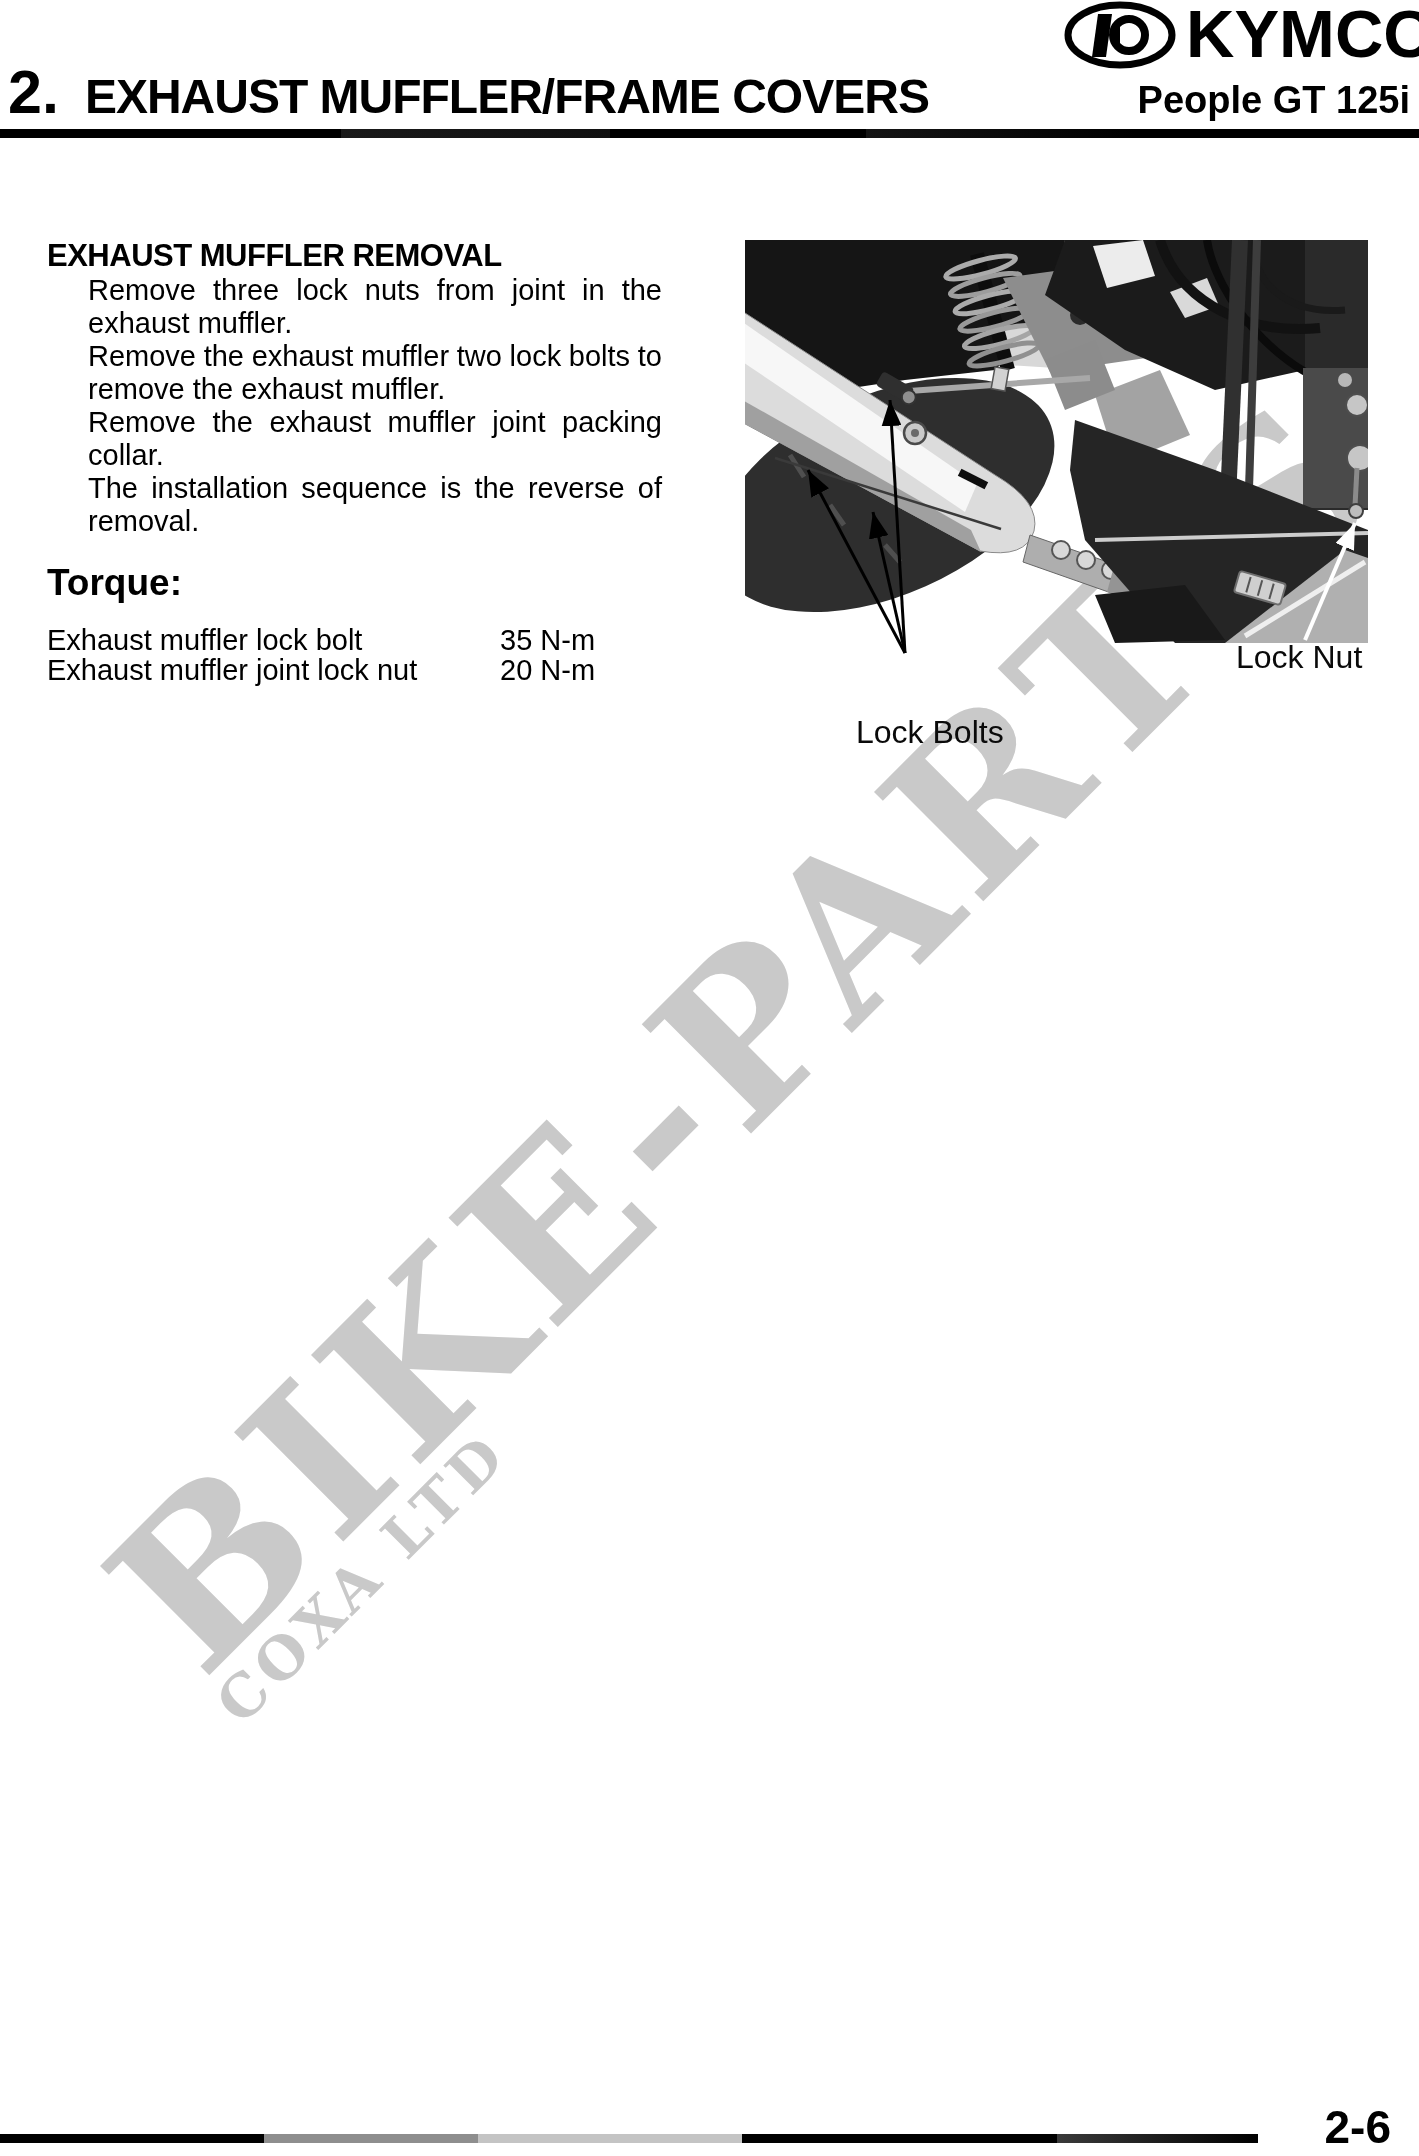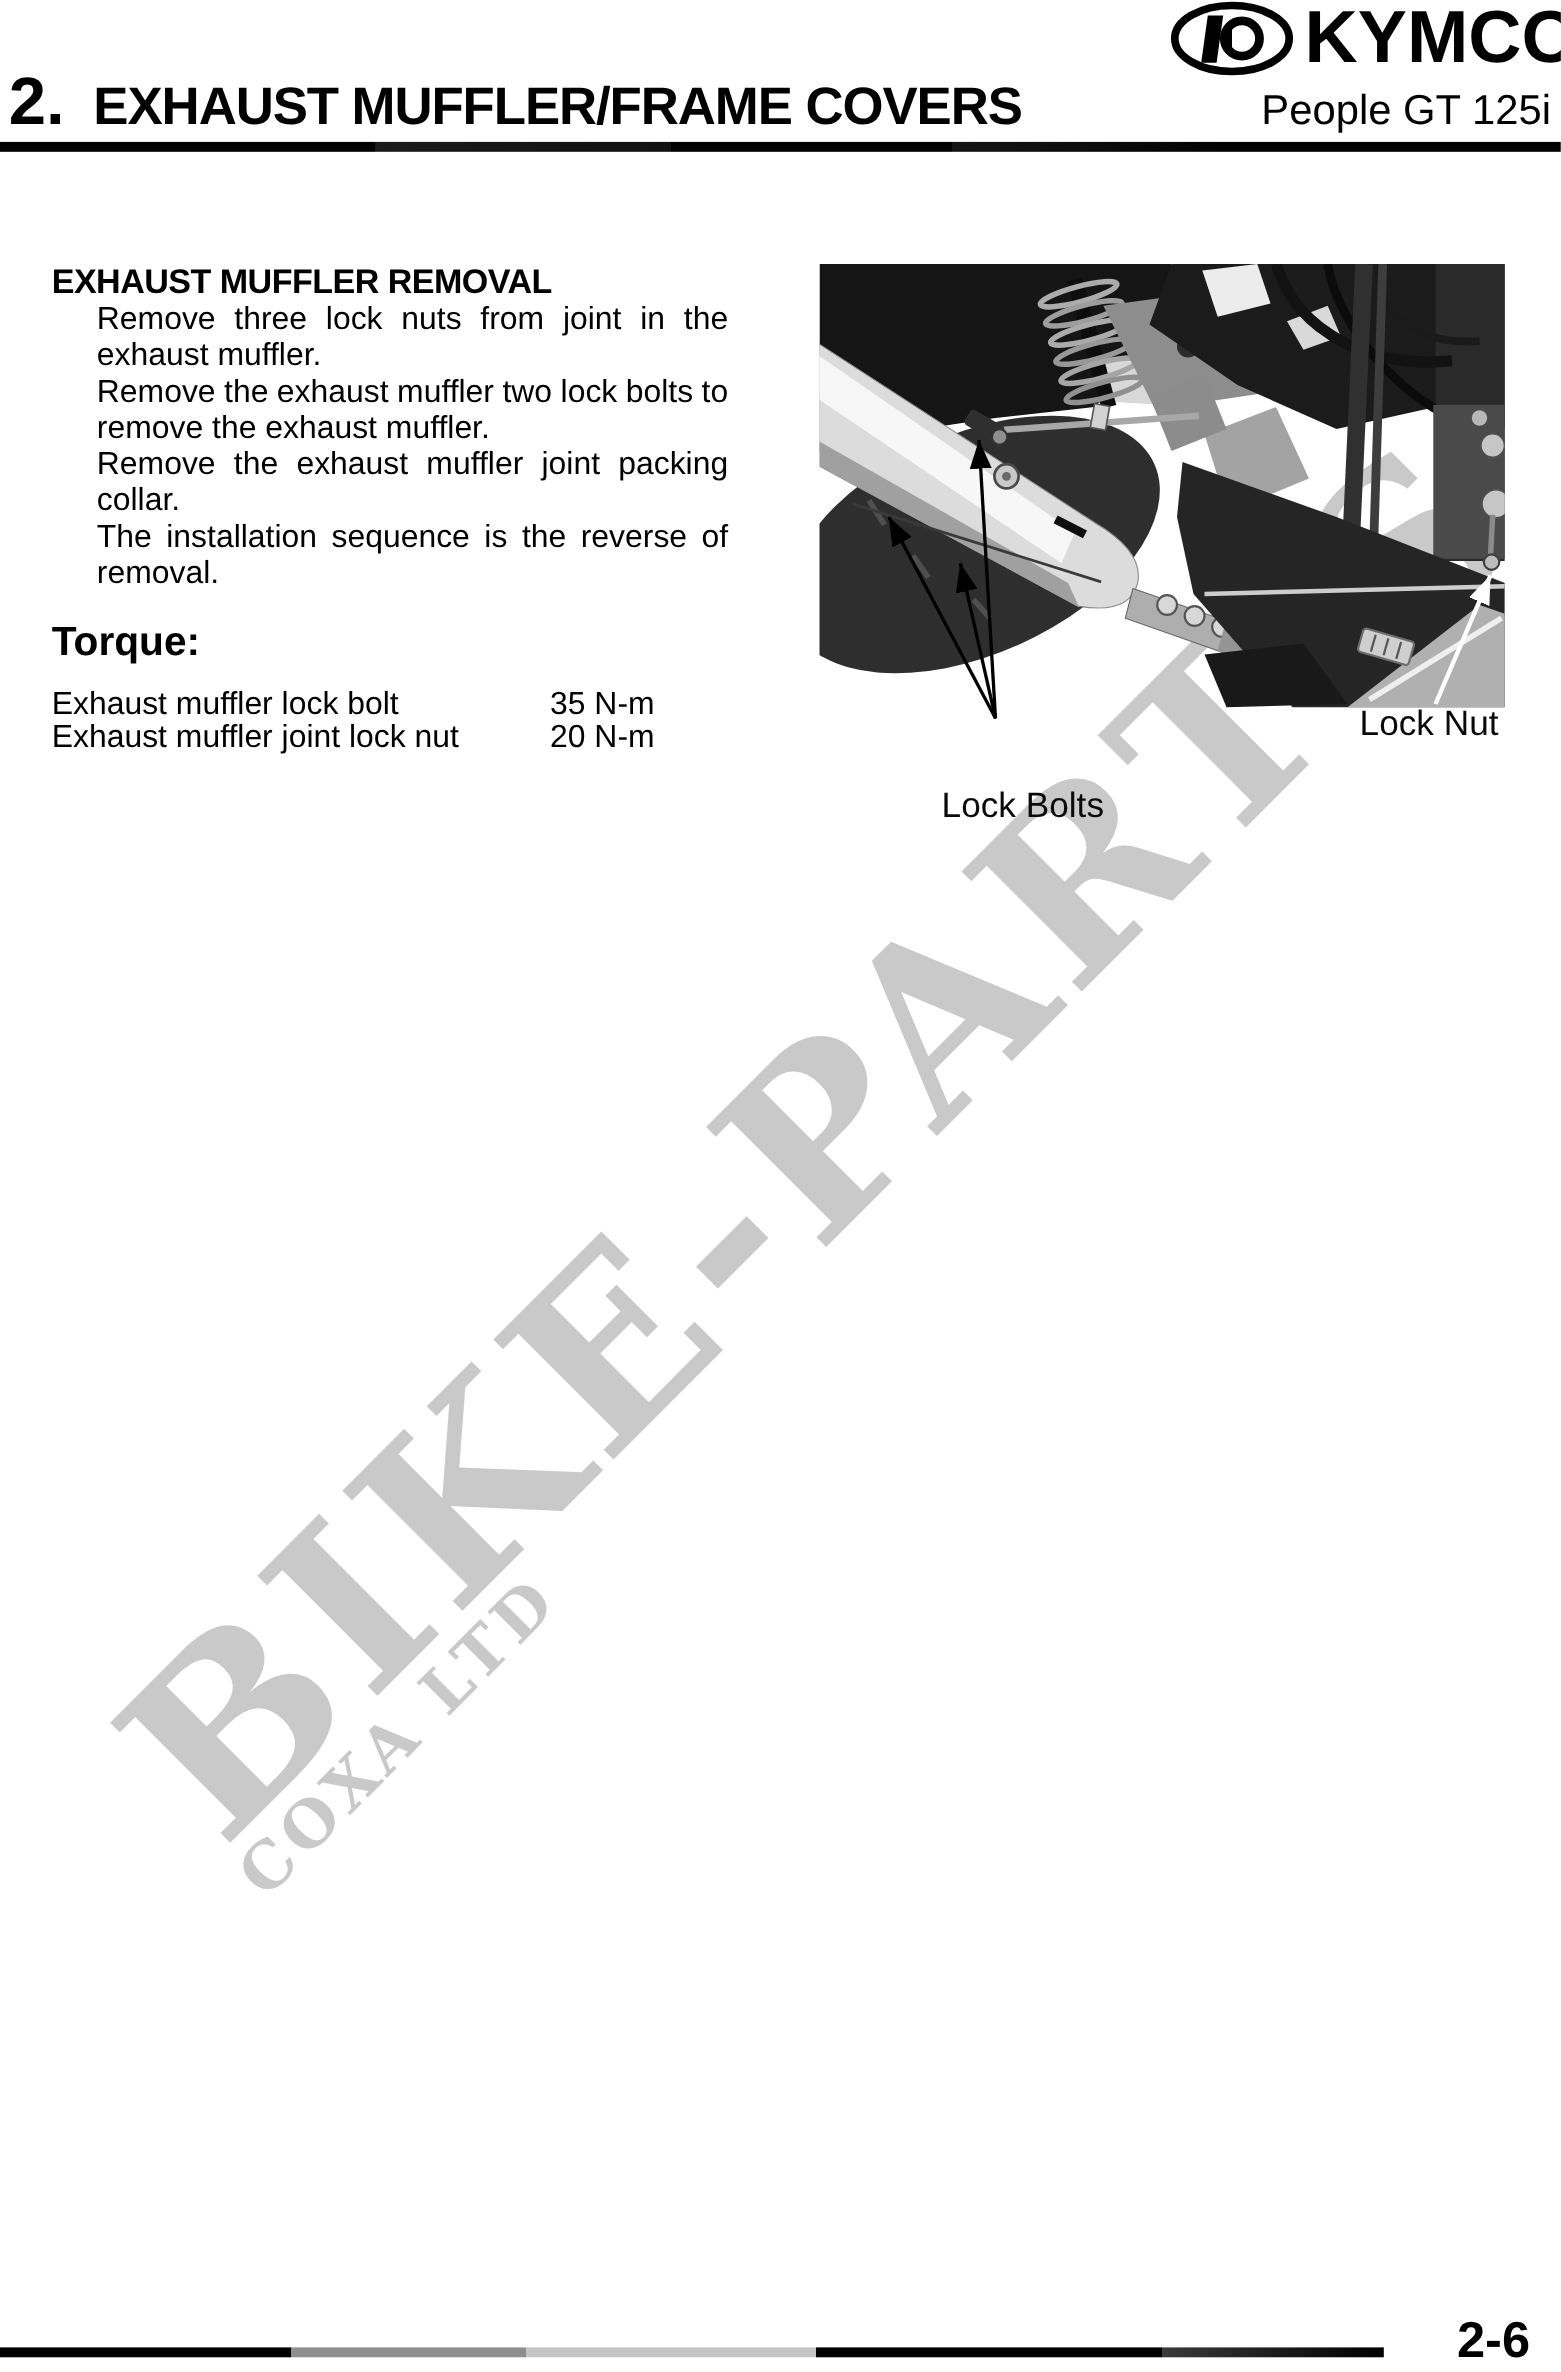--- a/index.html
+++ b/index.html
@@ -34,21 +34,21 @@
     position:absolute; left:1186px; top:6px; z-index:3;
     font-size:67px; font-weight:bold; letter-spacing:0px; line-height:56px;
   }
   #title-row {
     position:absolute; left:8px; right:9px; top:60px; z-index:3;
     display:flex; justify-content:space-between; align-items:baseline;
   }
   #title-left { display:flex; align-items:baseline; }
   #chapter-num  { font-size:61px; font-weight:bold; line-height:1.05; }
   #chapter-name { font-size:48px; font-weight:bold; margin-left:26px; letter-spacing:-1px; }
-  #model-name   { font-size:38px; font-weight:normal; }
+  #model-name   { font-size:38px; font-weight:bold; }
   #header-rule {
     position:absolute; left:0; top:129px; width:100%; height:9px; z-index:3;
     background:linear-gradient(to right,#000 0%,#000 24%,#1a1a1a 24%,#111 43%,#000 43%,#000 61%,#151515 61%,#000 80%,#000 100%);
   }
 
   
   #content {
     position:absolute; left:47px; top:239px; width:615px; z-index:3;
   }
   #section-heading {

